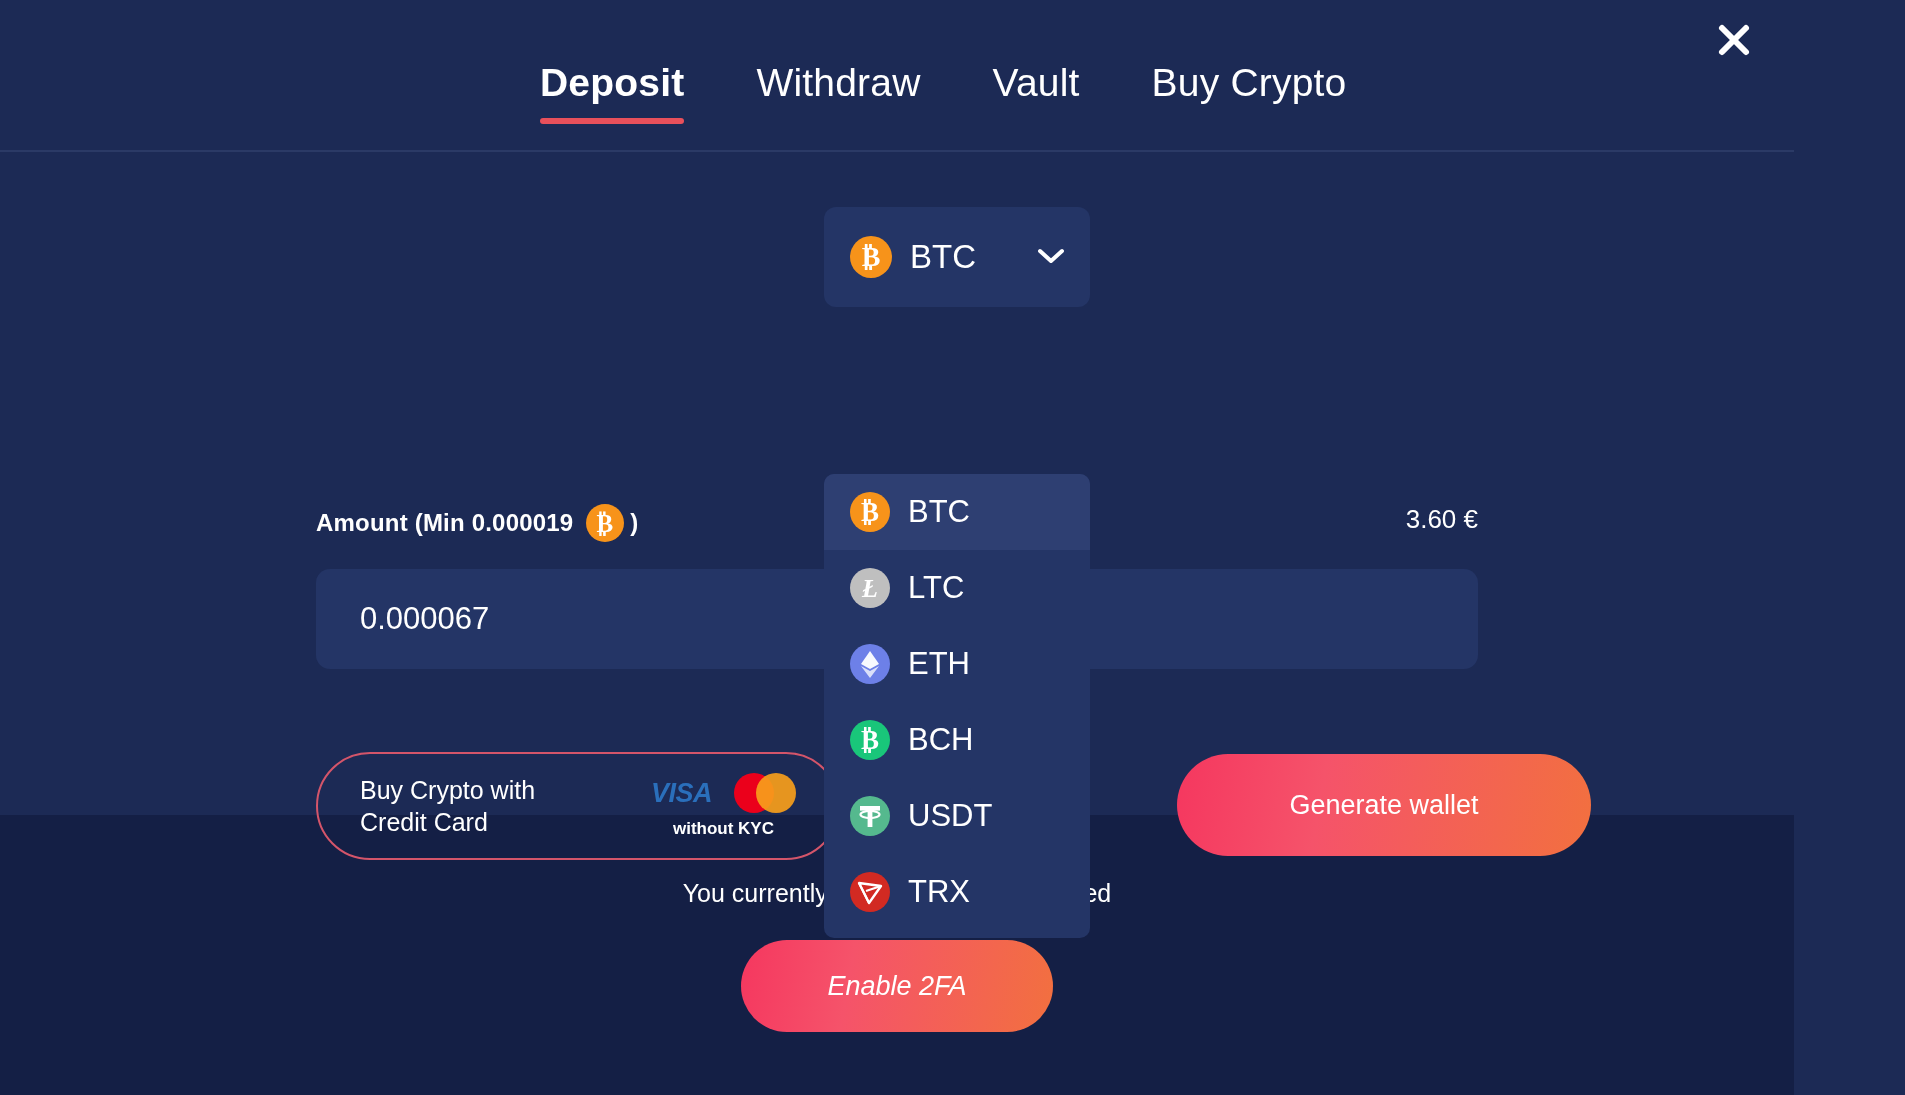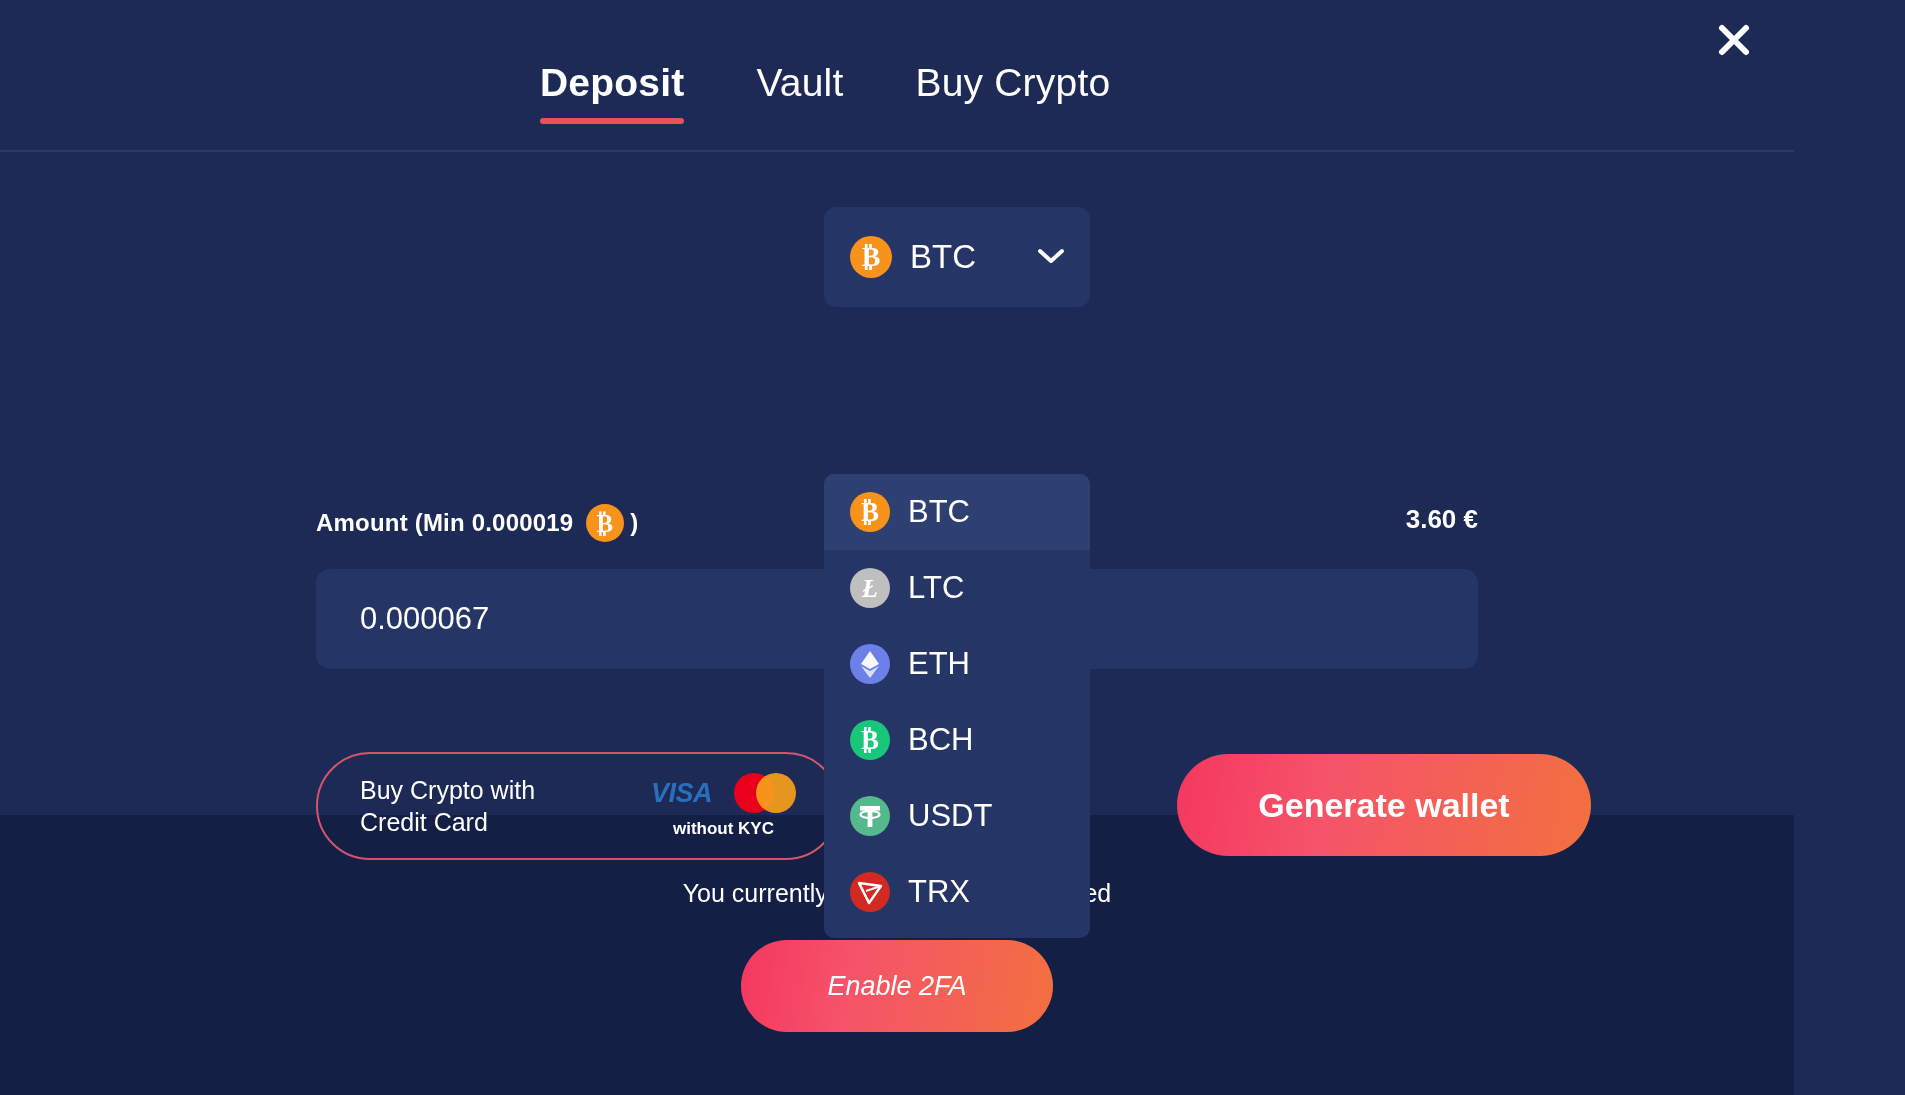--- a/index.html
+++ b/index.html
@@ -183,21 +183,21 @@
     align-items: center;
     font-size: 24px;
     font-weight: 700;
     color: #ffffff;
     letter-spacing: 0.2px;
   }
   .amount-label .pre, .amount-label .post { white-space: pre; }
   .amount-label .coin { margin: 0 6px; width: 38px; height: 38px; flex-basis: 38px; }
   .fiat-value {
     font-size: 26px;
-    font-weight: 700;
+    font-weight: 400;
     color: #ffffff;
     white-space: pre;
   }
 
   
   .amount-input-wrap {
     position: absolute;
     left: 316px;
     right: 316px;
     top: 417px;
@@ -279,22 +279,22 @@
   .generate-btn {
     position: absolute;
     left: 1177px;
     top: 602px;
     width: 414px;
     height: 102px;
     border: none;
     border-radius: 51px;
     background: linear-gradient(100deg, #f5375f 0%, #f5536a 35%, #f2703f 100%);
     color: #ffffff;
-    font-size: 34px;
-    font-weight: 700;
+    font-size: 27px;
+    font-weight: 400;
     cursor: pointer;
     font-family: "Liberation Sans", sans-serif;
   }
 
   
   .footer {
     flex: 0 0 280px;
     height: 280px;
     background: #141f45;
     display: flex;
@@ -332,20 +332,23 @@
         <line x1="5" y1="5" x2="29" y2="29" stroke="#ffffff" stroke-width="6" stroke-linecap="round"></line>
         <line x1="29" y1="5" x2="5" y2="29" stroke="#ffffff" stroke-width="6" stroke-linecap="round"></line>
       </svg>
     </span>
   </button>
 
   <div class="header">
     <div class="tabs">
       <button class="tab active">
         <span>Deposit</span>
+      </button>
+      <button class="tab">
+        <span>Withdraw</span>
       </button>
       <button class="tab">
         <span>Vault</span>
       </button>
       <button class="tab">
         <span>Buy Crypto</span>
       </button>
     </div>
   </div>
 

